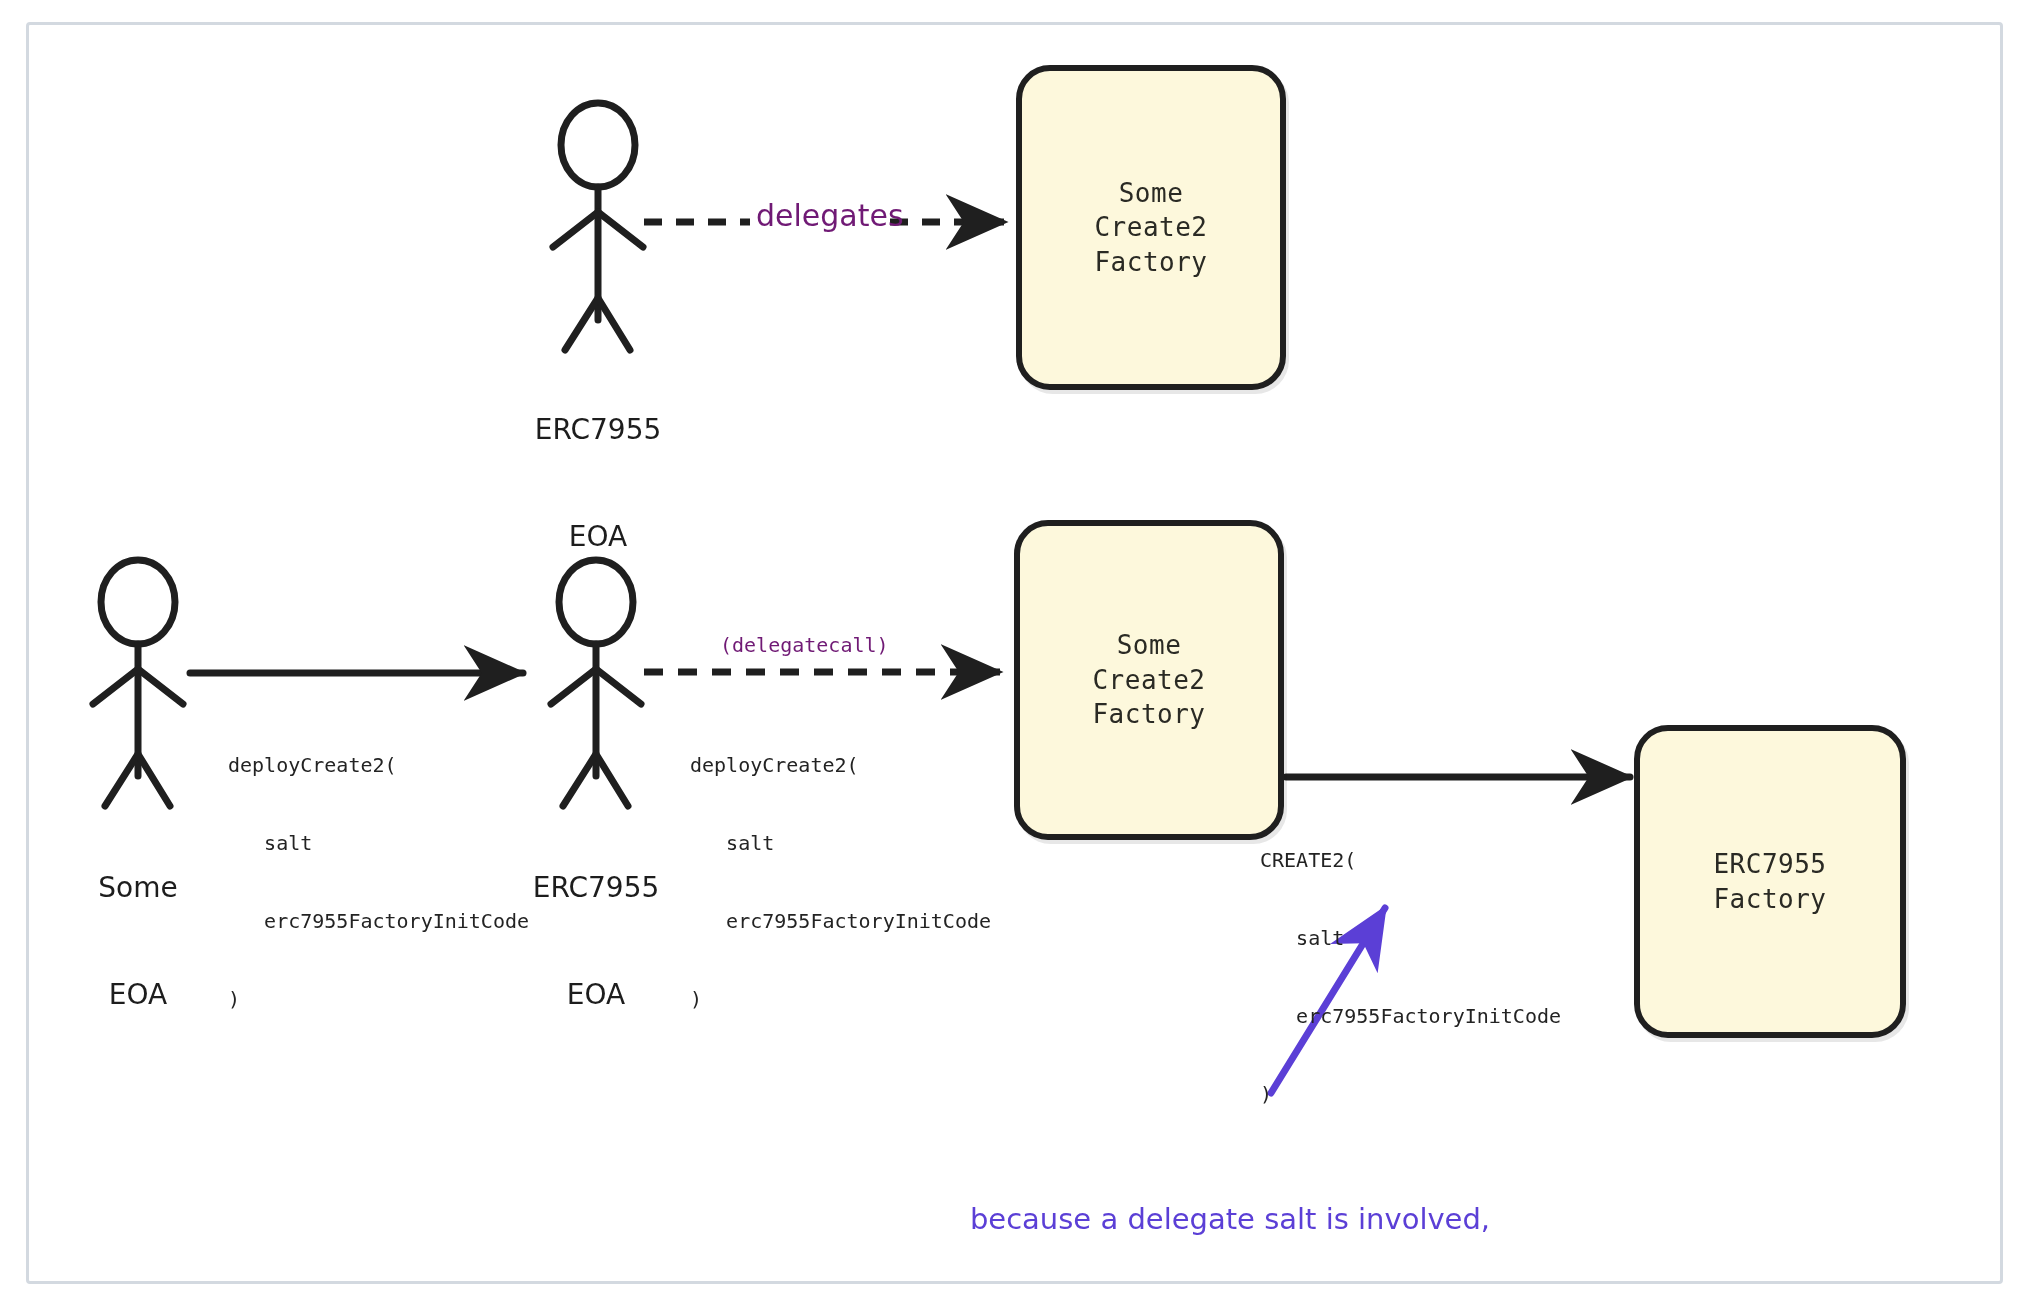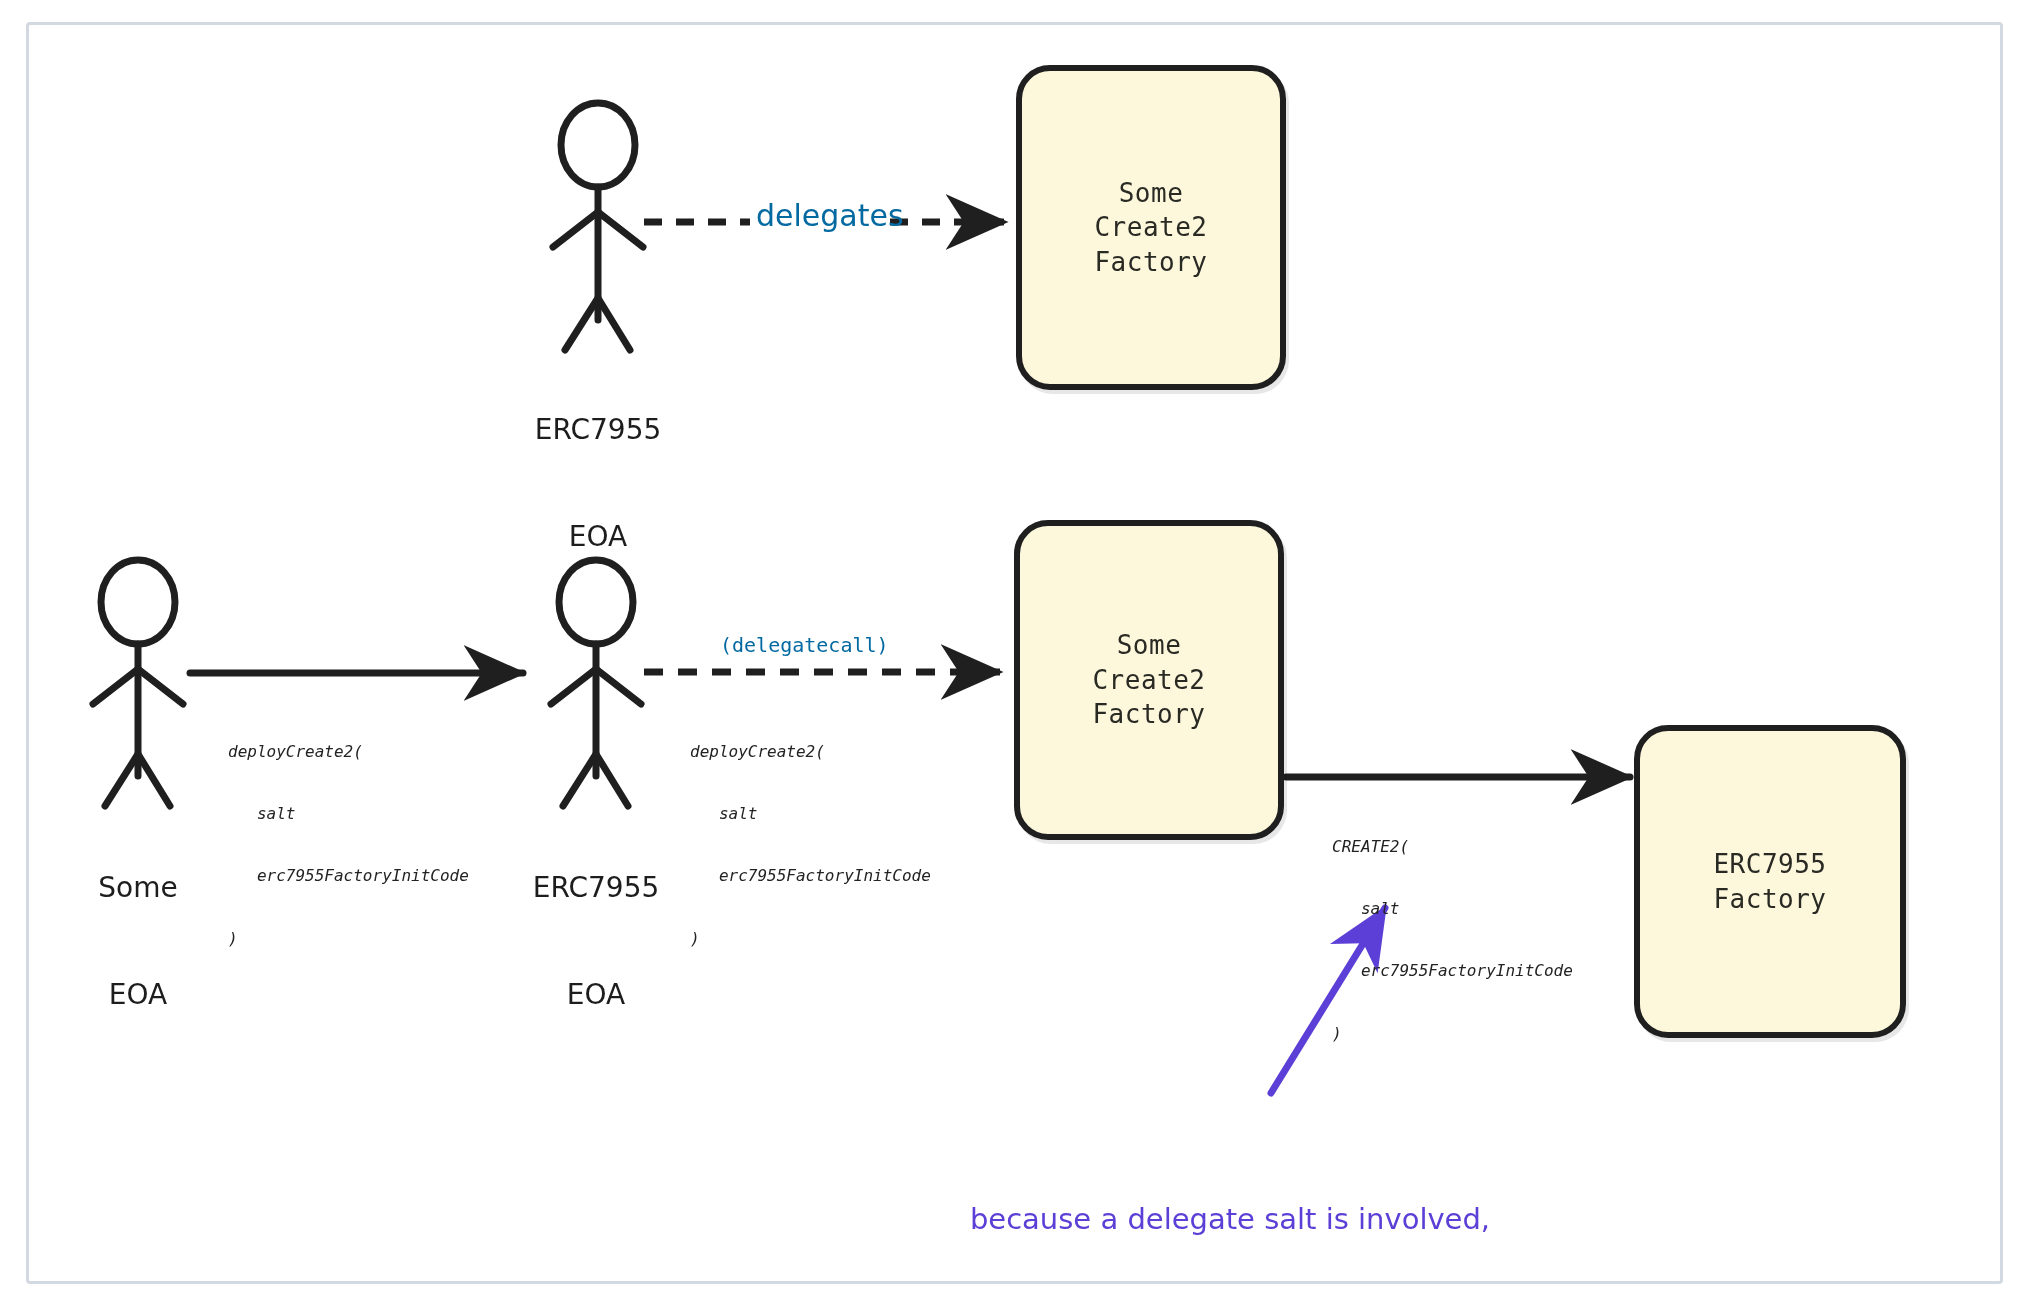--- a/index.html
+++ b/index.html
@@ -51,31 +51,30 @@
     text-align: center;
     font-family: "DejaVu Sans", "Liberation Sans", sans-serif;
     font-size: 28px;
     color: #1d1d1d;
     line-height: 1.28;
     white-space: pre;
   }
   .code-label {
     position: absolute;
     font-family: "DejaVu Sans Mono", "Liberation Mono", monospace;
-    font-size: 16px;
+    font-size: 20px;
     color: #232323;
     line-height: 1.30;
     white-space: pre;
-    font-style: italic;
   }
   .edge-label {
     position: absolute;
     font-family: "DejaVu Sans Mono", "Liberation Mono", monospace;
     font-size: 20px;
-    color: #0369a1;
+    color: #701a75;
     white-space: pre;
   }
   .note-text {
     position: absolute;
     text-align: center;
     font-family: "DejaVu Sans", "Liberation Sans", sans-serif;
     font-size: 29px;
     color: #5b3fd6;
     line-height: 1.47;
     white-space: pre;
@@ -186,21 +185,21 @@
     <div>   erc7955FactoryInitCode</div>
     <div>)</div>
   </div>
 
   <div class="node-box" style="left:1014px; top:520px; width:270px; height:320px;">
     <div class="node-line">Some</div>
     <div class="node-line">Create2</div>
     <div class="node-line">Factory</div>
   </div>
 
-  <div class="code-label" style="left:1332px; top:795px;">
+  <div class="code-label" style="left:1260px; top:795px;">
     <div>CREATE2(</div>
     <div>   salt</div>
     <div>   erc7955FactoryInitCode</div>
     <div>)</div>
   </div>
 
   <div class="node-box" style="left:1634px; top:725px; width:272px; height:313px;">
     <div class="node-line">ERC7955</div>
     <div class="node-line">Factory</div>
   </div>

